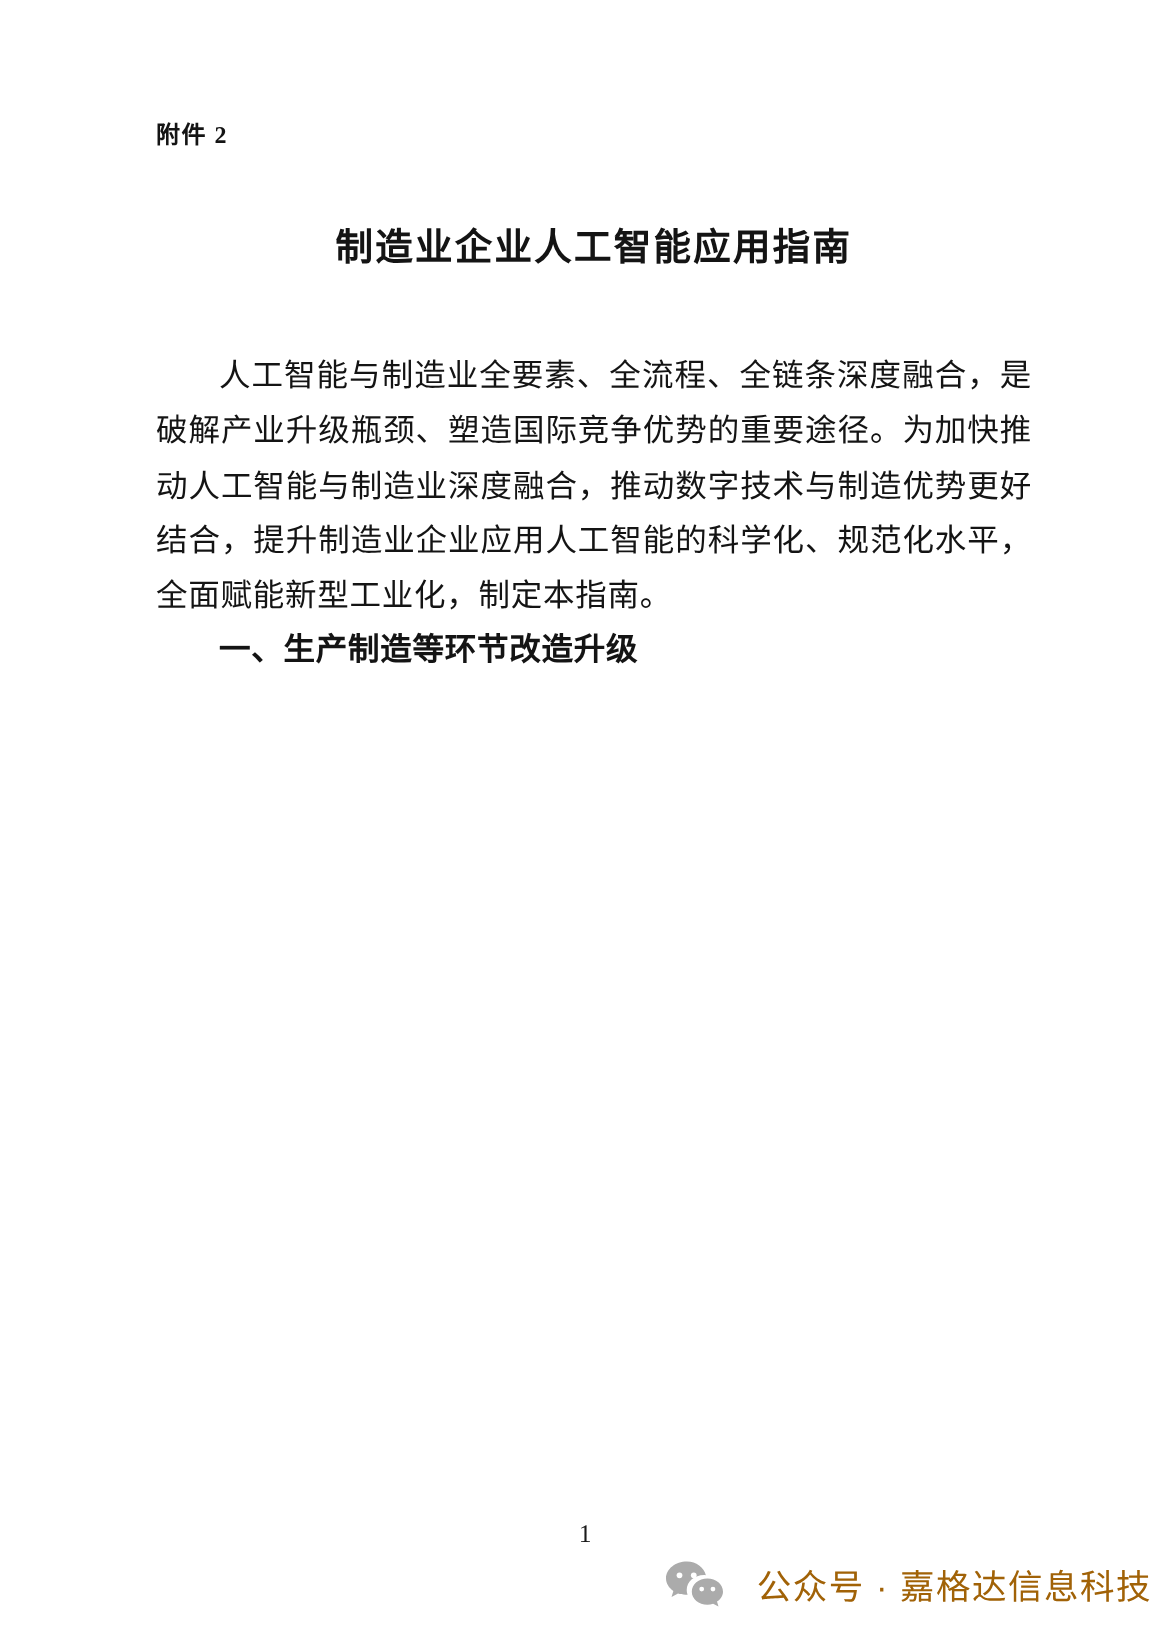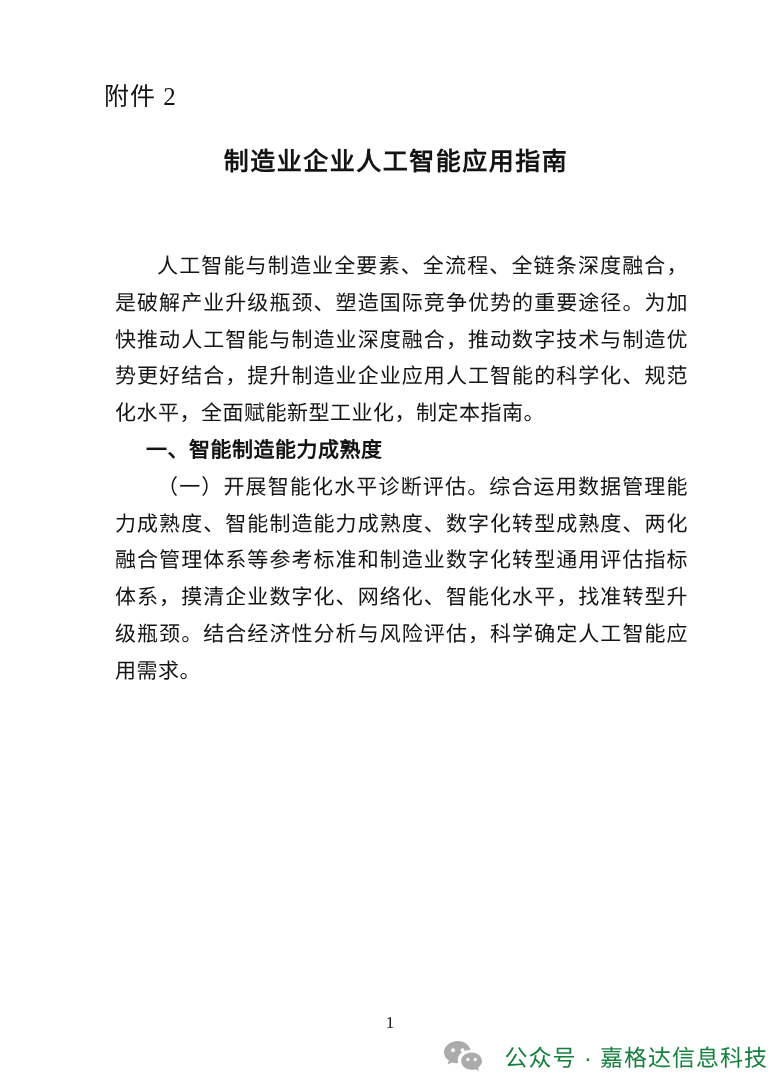--- a/index.html
+++ b/index.html
@@ -17,43 +17,42 @@
     inset: 0;
     background: #ffffff;
   }
   .content {
     position: absolute;
     left: 104px;
     right: 92px;
     top: 76px;
   }
   .attachment-label {
-    font-size: 25px;
-    font-weight: 400;
+    font-size: 16px;
+    font-weight: 700;
     letter-spacing: 1px;
-    margin-bottom: 29px;
+    margin-bottom: 44px;
     font-family: "Liberation Serif", "DejaVu Serif", serif;
   }
   .doc-title {
     font-size: 25px;
     font-weight: 700;
     text-align: center;
     letter-spacing: 1.5px;
-    margin-bottom: 71px;
+    margin-bottom: 52px;
     font-family: Liberation Serif, serif;
   }
   .para {
     font-size: 21px;
     line-height: 36.8px;
     text-align: justify;
     text-justify: inter-character;
     text-indent: 2em;
     letter-spacing: 0.5px;
     font-family: "Liberation Serif", "DejaVu Serif", serif;
-    margin-left: 11px;
   }
   .section-heading {
     font-size: 21px;
     line-height: 36.8px;
     font-weight: 700;
     text-indent: 2em;
     letter-spacing: 0.5px;
     font-family: "Liberation Sans", "DejaVu Sans", sans-serif;
   }
   .page-number {
@@ -66,44 +65,43 @@
     font-family: "Liberation Serif", "DejaVu Serif", serif;
     color: #1a1a1a;
   }
   .watermark {
     position: absolute;
     right: 12px;
     bottom: 12px;
     display: flex;
     align-items: center;
     gap: 22px;
-    color: #15803d;
+    color: #a16207;
     font-size: 23px;
     font-family: "Liberation Sans", "DejaVu Sans", sans-serif;
     letter-spacing: 1px;
   }
   .watermark svg { display: block; }
 </style>
 </head>
 <body>
 
 <div class="page">
 
   <div class="content">
 
     <div class="attachment-label">附件 2</div>
 
     <div class="doc-title">制造业企业人工智能应用指南</div>
 
     <p class="para">人工智能与制造业全要素、全流程、全链条深度融合，是破解产业升级瓶颈、塑造国际竞争优势的重要途径。为加快推动人工智能与制造业深度融合，推动数字技术与制造优势更好结合，提升制造业企业应用人工智能的科学化、规范化水平，全面赋能新型工业化，制定本指南。</p>
 
 
-    <div class="section-heading">一、智能制造能力成熟度</div>
+    <div class="section-heading">一、生产制造等环节改造升级</div>
 
-    <p class="para">（一）开展智能化水平诊断评估。综合运用数据管理能力成熟度、智能制造能力成熟度、数字化转型成熟度、两化融合管理体系等参考标准和制造业数字化转型通用评估指标体系，摸清企业数字化、网络化、智能化水平，找准转型升级瓶颈。结合经济性分析与风险评估，科学确定人工智能应用需求。</p>
 
 
 
   </div>
 
   <div class="page-number">1</div>
 
   <div class="watermark">
     <span>
       <svg width="40" height="32" viewBox="0 0 40 32" xmlns="http://www.w3.org/2000/svg">

